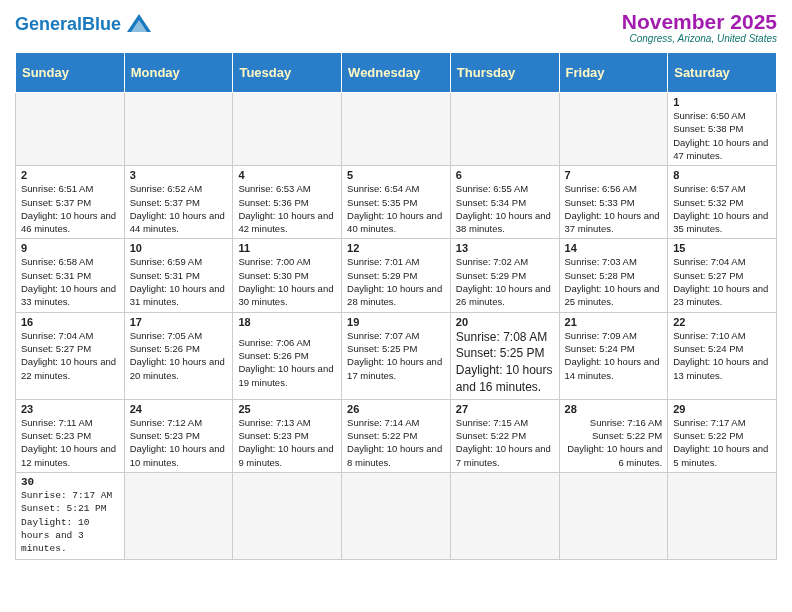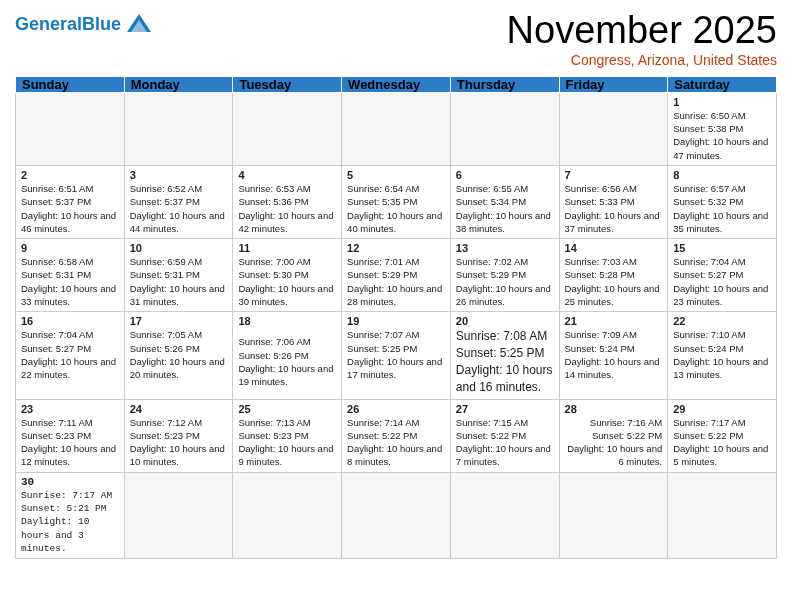--- a/index.html
+++ b/index.html
@@ -32,39 +32,40 @@
       line-height: 1;
     }
     .logo-text span {
       color: #1a7abf;
       font-weight: bold;
     }
     .title-block {
       text-align: right;
     }
     .month-title {
-      font-size: 38px;
-      font-weight: normal;
-      color: #000000;
+      font-size: 21px;
+      font-weight: bold;
+      color: #a21caf;
       line-height: 1.1;
     }
     .location {
-      font-size: 14px;
-      color: #c2410c;
+      font-size: 10px;
+      color: #0f766e;
+      font-style: italic;
     }
     .calendar {
       width: 100%;
       border-collapse: collapse;
       table-layout: fixed;
     }
     .calendar th {
       background: #2a7dc9;
-      color: #000000;
+      color: #fef9c3;
       text-align: left;
-      padding: 0 6px;
+      padding: 12px 6px;
       font-size: 13px;
       font-weight: bold;
       border: 1px solid #fff;
     }
     .calendar td {
       border: 1px solid #ccc;
       vertical-align: top;
       padding: 3px 5px;
       font-size: 9.5px;
       color: #222;

